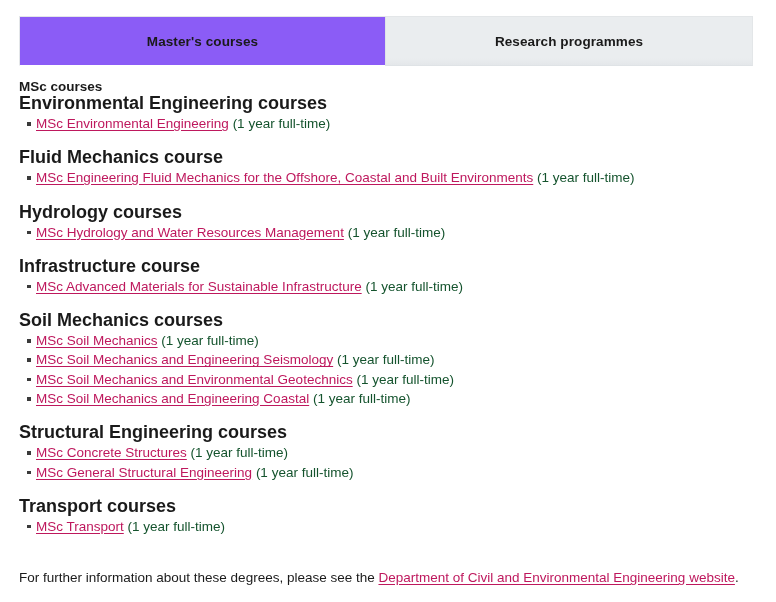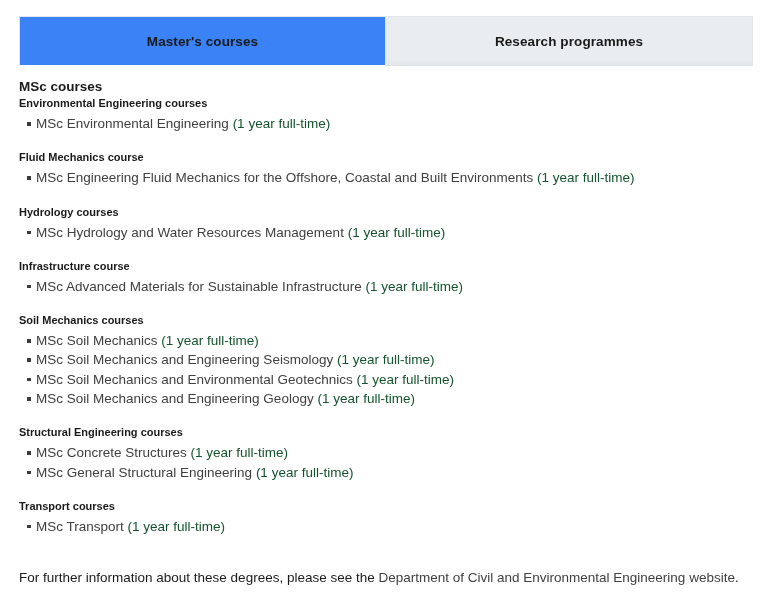--- a/index.html
+++ b/index.html
@@ -33,21 +33,21 @@
     justify-content: center;
     font-size: 13.5px;
     font-weight: bold;
     letter-spacing: 0.1px;
     color: #1a1a1a;
     cursor: pointer;
     user-select: none;
   }
   .tab-active {
     flex: 0 0 366px;
-    background: #3b82f6;
+    background: #8b5cf6;
     border: 1px solid #e3e6e8;
     border-bottom: 1px solid #ffffff;
     border-right: none;
   }
   .tab-inactive {
     flex: 1 1 auto;
     background: #e9ecef;
     border: 1px solid #e3e6e8;
     border-left: 1px solid #dfe3e6;
     border-bottom: 1px solid #dfe3e6;
@@ -68,21 +68,21 @@
     margin: 0 0 0 19px;
     line-height: 17px;
   }
   .group {
     margin-top: 16px;
   }
   .group.first {
     margin-top: 0;
   }
   .group-heading {
-    font-size: 11px;
+    font-size: 18px;
     font-weight: bold;
     color: #1a1a1a;
     margin: 0 0 2px 19px;
     line-height: 17px;
   }
   ul.course-list {
     list-style: none;
     margin: 0;
     padding: 0;
   }
@@ -97,21 +97,22 @@
   ul.course-list li::before {
     content: "";
     position: absolute;
     left: -9px;
     top: 8px;
     width: 3.5px;
     height: 3.5px;
     background: #3a3a3a;
   }
   a.link {
-    color: #404040;
+    color: #be185d;
+    text-decoration: underline;
     text-underline-offset: 1.5px;
     cursor: pointer;
     margin-top: 20px;
   }
   .duration {
     color: #14532d;
   }
 
   
   .footer-note {
@@ -162,21 +163,21 @@
         <ul class="course-list">
           <li><a class="link">MSc Advanced Materials for Sustainable Infrastructure</a> <span class="duration">(1 year full-time)</span></li>
         </ul>
       </div>
       <div class="group">
         <div class="group-heading">Soil Mechanics courses</div>
         <ul class="course-list">
           <li><a class="link">MSc Soil Mechanics</a> <span class="duration">(1 year full-time)</span></li>
           <li><a class="link">MSc Soil Mechanics and Engineering Seismology</a> <span class="duration">(1 year full-time)</span></li>
           <li><a class="link">MSc Soil Mechanics and Environmental Geotechnics</a> <span class="duration">(1 year full-time)</span></li>
-          <li><a class="link">MSc Soil Mechanics and Engineering Geology</a> <span class="duration">(1 year full-time)</span></li>
+          <li><a class="link">MSc Soil Mechanics and Engineering Coastal</a> <span class="duration">(1 year full-time)</span></li>
         </ul>
       </div>
       <div class="group">
         <div class="group-heading">Structural Engineering courses</div>
         <ul class="course-list">
           <li><a class="link">MSc Concrete Structures</a> <span class="duration">(1 year full-time)</span></li>
           <li><a class="link">MSc General Structural Engineering</a> <span class="duration">(1 year full-time)</span></li>
         </ul>
       </div>
       <div class="group">

